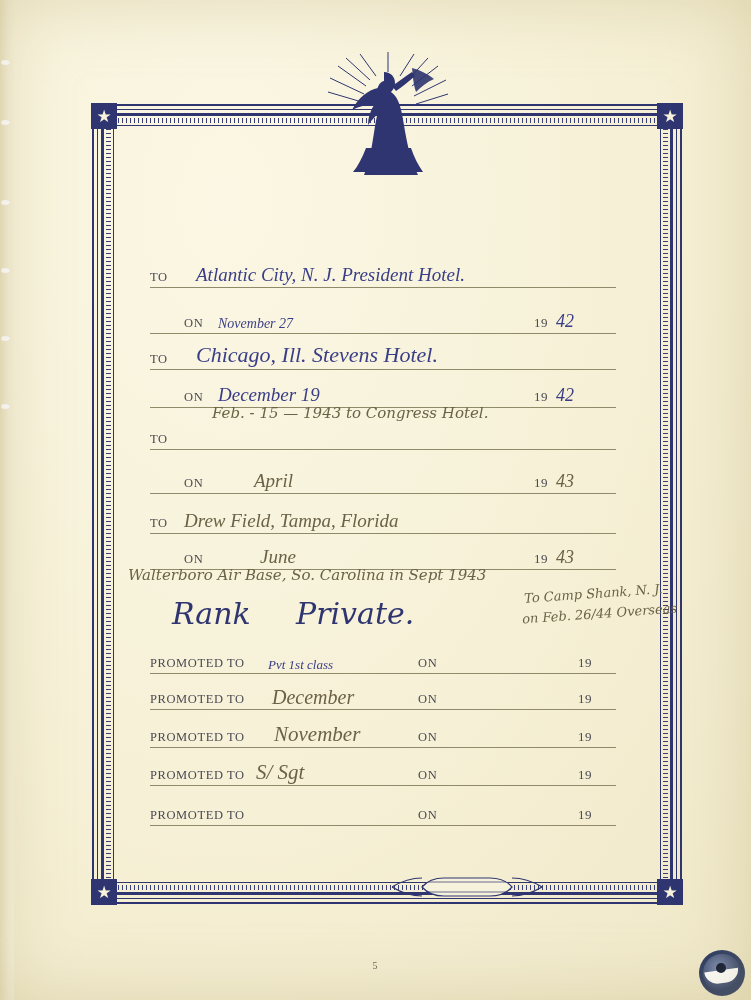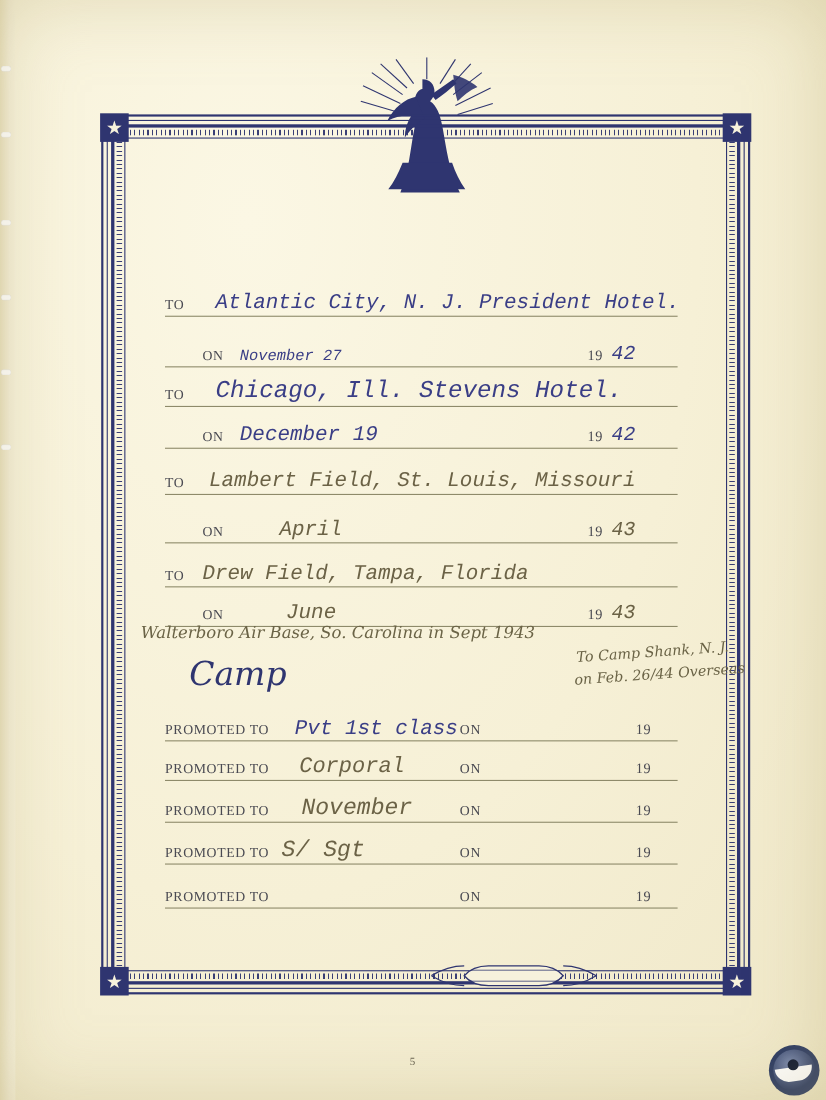--- a/index.html
+++ b/index.html
@@ -123,21 +123,21 @@
   .lbl {
     position: absolute;
     bottom: 3px;
     font-family: "Liberation Serif", serif;
     font-size: 12.5px;
     letter-spacing: .6px;
     color: #4a4a52;
   }
   .hand {
     position: absolute;
-    font-family: Liberation Mono, monospace;
+    font-family: Liberation Serif, serif;
     font-style: italic;
     color: #3b3f7a;
     white-space: nowrap;
   }
   .hand.blue { color:#3a3e86; }
   .hand.brown { color:#6b6246; }
 
   
   .rank-word {
     position: absolute;
@@ -292,25 +292,25 @@
     <div class="hand blue" style="left:46px; bottom:2px; font-size:22px">Chicago, Ill.  Stevens Hotel.</div>
   </div>
   <div class="row" style="top:382px">
     <div class="rule"></div>
     <div class="lbl" style="left:34px">ON</div>
     <div class="hand blue" style="left:68px; bottom:2px; font-size:19px">December 19</div>
     <div class="lbl" style="left:384px; font-size:13px">19</div>
     <div class="hand blue" style="left:406px; bottom:2px; font-size:18px">42</div>
   </div>
 
+  <div class="annot" style="left:212px; top:404px; font-size:15px">Feb. - 15 — 1943 to Congress Hotel.</div>
 
   <div class="row" style="top:424px">
     <div class="rule"></div>
     <div class="lbl" style="left:0">TO</div>
-    <div class="hand brown" style="left:40px; bottom:2px; font-size:19px">Lambert Field,  St. Louis,  Missouri</div>
   </div>
   <div class="row" style="top:468px">
     <div class="rule"></div>
     <div class="lbl" style="left:34px">ON</div>
     <div class="hand brown" style="left:104px; bottom:2px; font-size:19px">April</div>
     <div class="lbl" style="left:384px; font-size:13px">19</div>
     <div class="hand brown" style="left:406px; bottom:2px; font-size:18px">43</div>
   </div>
 
   <div class="row" style="top:508px">
@@ -323,34 +323,35 @@
     <div class="lbl" style="left:34px">ON</div>
     <div class="hand brown" style="left:110px; bottom:2px; font-size:19px">June</div>
     <div class="lbl" style="left:384px; font-size:13px">19</div>
     <div class="hand brown" style="left:406px; bottom:2px; font-size:18px">43</div>
   </div>
 
   <div class="annot" style="left:128px; top:566px; font-size:15px">Walterboro Air Base, So. Carolina in Sept 1943</div>
   <div class="annot" style="left:524px; top:586px; font-size:13px; transform:rotate(-4deg)">To Camp Shank, N. J.</div>
   <div class="annot" style="left:522px; top:606px; font-size:13px; transform:rotate(-4deg)">on Feb. 26/44   Overseas</div>
 
-  <div class="rank-word" style="left:172px; top:596px">Camp</div>
+  <div class="rank-word" style="left:172px; top:596px">Rank</div>
+  <div class="rank-word" style="left:296px; top:596px">Private.</div>
 
   <div class="row" style="top:648px">
     <div class="rule"></div>
     <div class="lbl" style="left:0">PROMOTED TO</div>
-    <div class="hand blue" style="left:118px; bottom:1px; font-size:19px">Pvt 1st class</div>
+    <div class="hand blue" style="left:118px; bottom:1px; font-size:13px">Pvt 1st class</div>
     <div class="lbl" style="left:268px">ON</div>
     <div class="lbl" style="left:428px; font-size:13px">19</div>
   </div>
 
   <div class="row" style="top:684px">
     <div class="rule"></div>
     <div class="lbl" style="left:0">PROMOTED TO</div>
-    <div class="hand brown" style="left:122px; bottom:1px; font-size:20px">Corporal</div>
+    <div class="hand brown" style="left:122px; bottom:1px; font-size:20px">December</div>
     <div class="lbl" style="left:268px">ON</div>
     <div class="lbl" style="left:428px; font-size:13px">19</div>
   </div>
 
   <div class="row" style="top:722px">
     <div class="rule"></div>
     <div class="lbl" style="left:0">PROMOTED TO</div>
     <div class="hand brown" style="left:124px; bottom:1px; font-size:21px">November</div>
     <div class="lbl" style="left:268px">ON</div>
     <div class="lbl" style="left:428px; font-size:13px">19</div>

